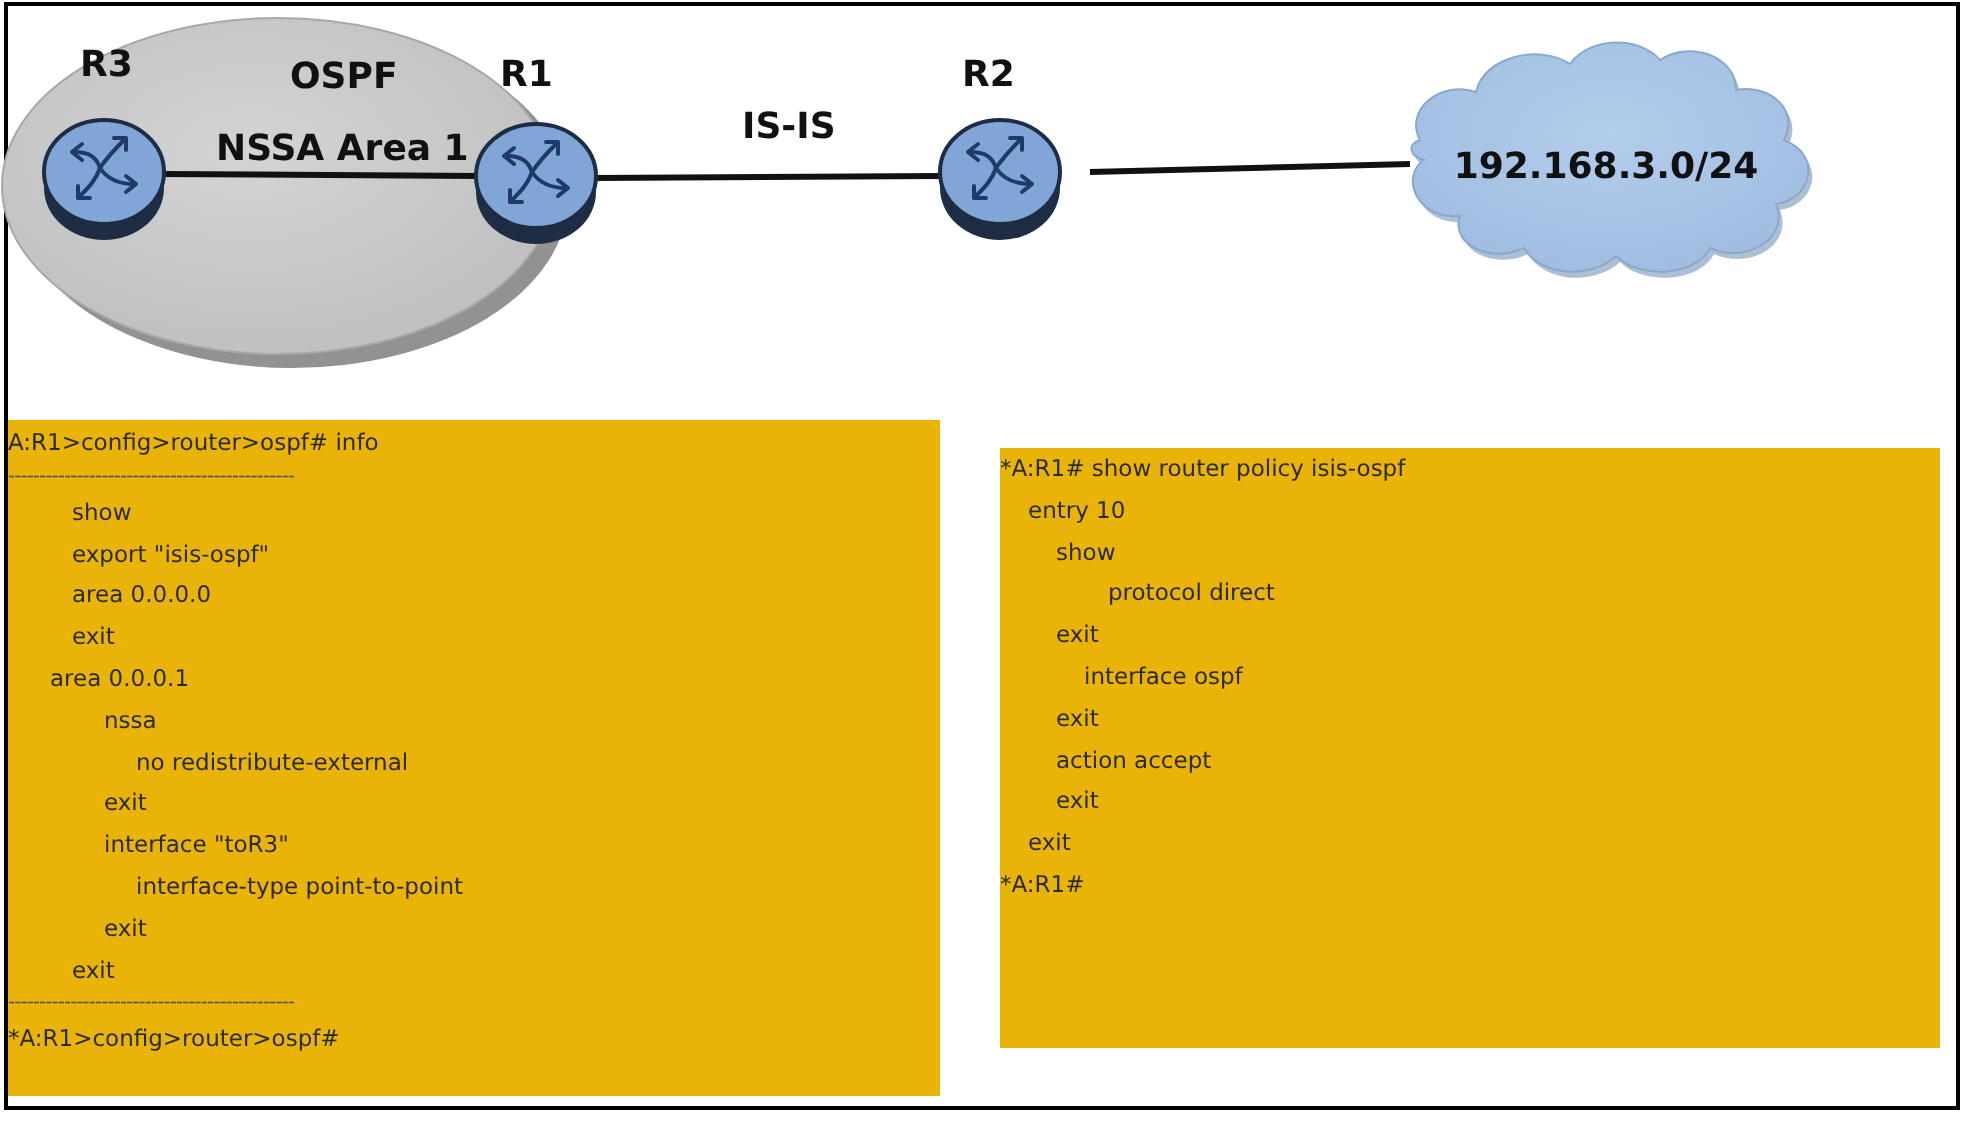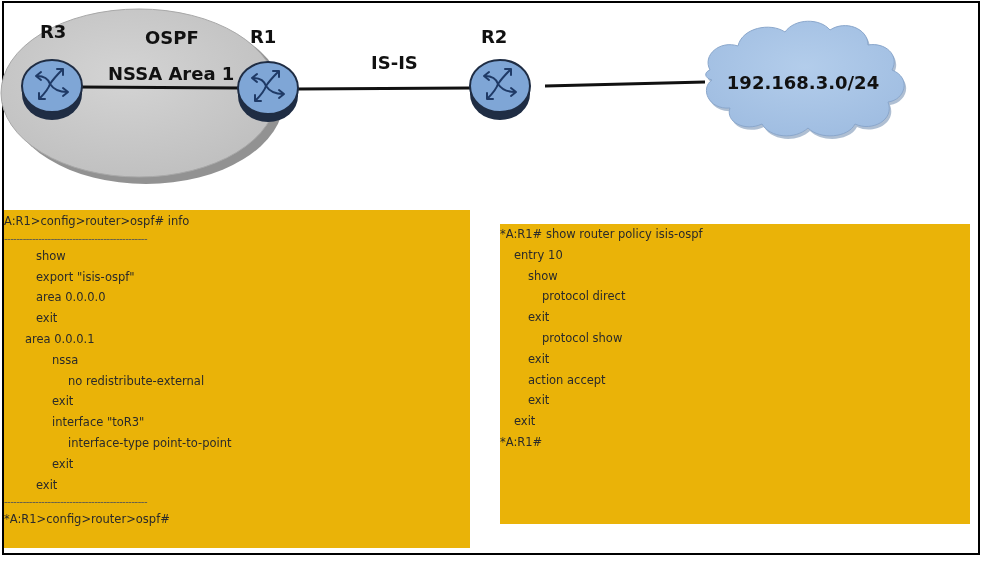--- a/index.html
+++ b/index.html
@@ -97,22 +97,22 @@
     </div>
   <div class="sep">----------------------------------------------</div>
   <div class="line">*A:R1&gt;config&gt;router&gt;ospf#</div>
 </div>
 
 <div id="right-box" class="code-box">
   <div class="line">*A:R1# show router policy isis-ospf</div>
   <div id="right-lines">
       <div class="line" style="padding-left: 14px;">entry 10</div>
       <div class="line" style="padding-left: 28px;">show</div>
-      <div class="line" style="padding-left: 42px;">protocol direct</div>
+      <div class="line" style="padding-left: 54px;">protocol direct</div>
       <div class="line" style="padding-left: 28px;">exit</div>
-      <div class="line" style="padding-left: 42px;">protocol show</div>
+      <div class="line" style="padding-left: 42px;">interface ospf</div>
       <div class="line" style="padding-left: 28px;">exit</div>
       <div class="line" style="padding-left: 28px;">action accept</div>
       <div class="line" style="padding-left: 28px;">exit</div>
       <div class="line" style="padding-left: 14px;">exit</div>
     </div>
   <div class="line">*A:R1#</div>
 </div>
 
 </body></html>

